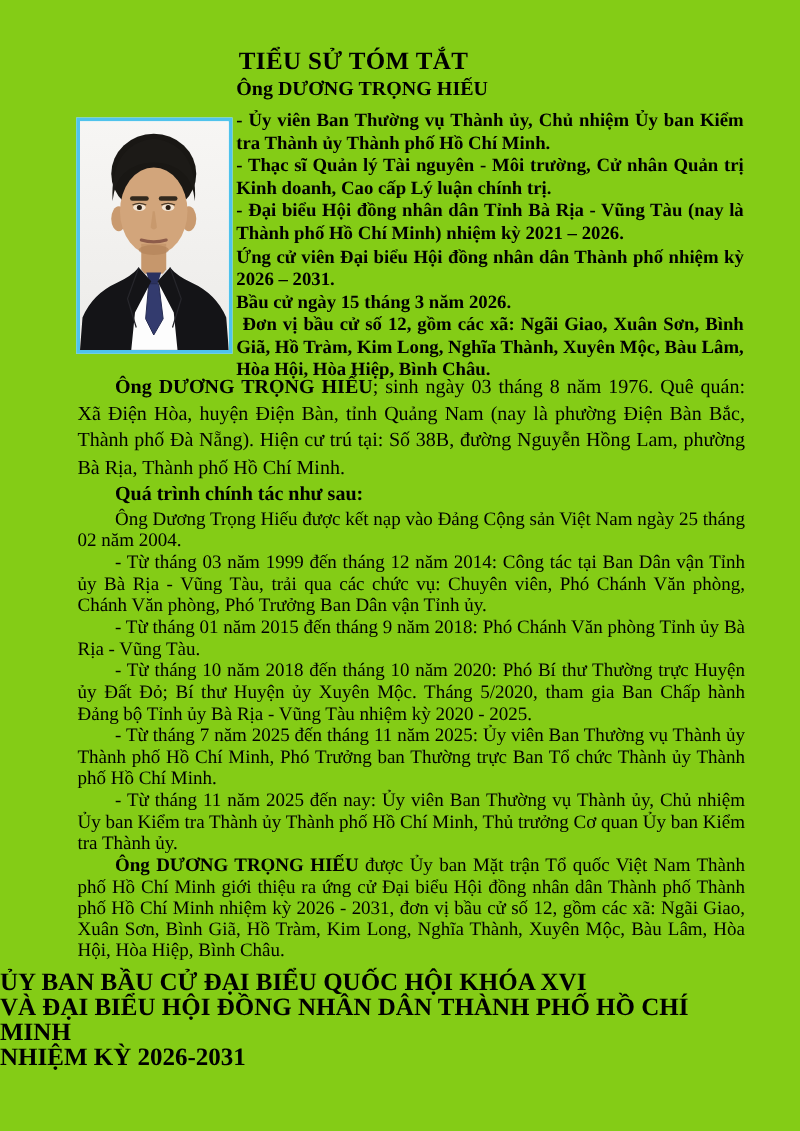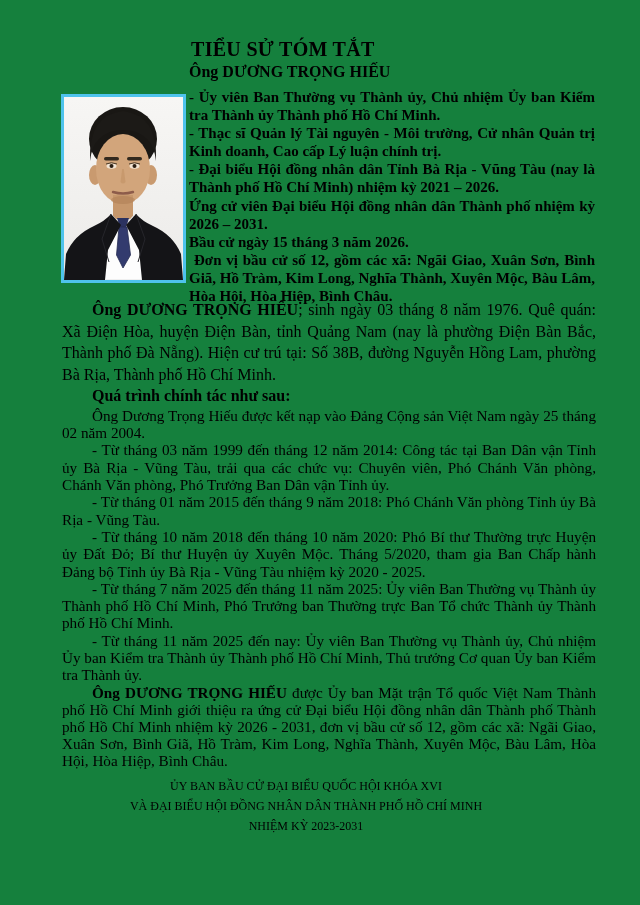--- a/index.html
+++ b/index.html
@@ -1,18 +1,18 @@
 <!DOCTYPE html>
 <html><head>
 <meta charset="utf-8">
 <style>
   html,body { margin:0; padding:0; background:#888; }
   .page {
     position:relative; width:640px; height:905px; margin:0 auto;
-    background:#15803d; color:#000;
+    background:#84cc16; color:#000;
     font-family:"Liberation Serif","DejaVu Serif",serif;
     overflow:hidden;
   }
   .doc-title {
     position:absolute; left:191px; top:38px;
     font-size:20px; font-weight:bold; letter-spacing:.3px; white-space:nowrap;
   }
   .doc-subtitle {
     position:absolute; left:189px; top:63px;
     font-size:16px; font-weight:bold; white-space:nowrap;
@@ -34,21 +34,21 @@
     position:absolute; left:62px; top:299px; width:534px;
   }
   .body-text p { margin:0; text-align:justify; text-indent:30px; }
   .p-intro  { font-size:16px;   line-height:21.6px; }
   .p-career-head { font-size:16px; line-height:21.5px; font-weight:bold; text-align:left !important; }
   .p-career { font-size:15.2px; line-height:17.3px; }
   .p-nomination { font-size:15.2px; line-height:17px; }
   .b { font-weight:bold; }
   .doc-footer {
     width:612px; margin-left:-62px; margin-top:7px;
-    text-align:center; font-weight:normal; font-size:12px; line-height:20px;
+    font-weight:bold; font-size:20px; line-height:20px;
   }
   .doc-footer div { margin:0; }
 </style>
 </head>
 <body>
 
 <div class="page">
 
   <div class="doc-title">TIỂU SỬ TÓM TẮT</div>
   <div class="doc-subtitle">Ông DƯƠNG TRỌNG HIẾU</div>
@@ -120,17 +120,17 @@
     <p class="p-career">- Từ tháng 01 năm 2015 đến tháng 9 năm 2018: Phó Chánh Văn phòng Tỉnh ủy Bà Rịa - Vũng Tàu.</p>
     <p class="p-career">- Từ tháng 10 năm 2018 đến tháng 10 năm 2020: Phó Bí thư Thường trực Huyện ủy Đất Đỏ; Bí thư Huyện ủy Xuyên Mộc. Tháng 5/2020, tham gia Ban Chấp hành Đảng bộ Tỉnh ủy Bà Rịa - Vũng Tàu nhiệm kỳ 2020 - 2025.</p>
     <p class="p-career">- Từ tháng 7 năm 2025 đến tháng 11 năm 2025: Ủy viên Ban Thường vụ Thành ủy Thành phố Hồ Chí Minh, Phó Trưởng ban Thường trực Ban Tổ chức Thành ủy Thành phố Hồ Chí Minh.</p>
     <p class="p-career">- Từ tháng 11 năm 2025 đến nay: Ủy viên Ban Thường vụ Thành ủy, Chủ nhiệm Ủy ban Kiểm tra Thành ủy Thành phố Hồ Chí Minh, Thủ trưởng Cơ quan Ủy ban Kiểm tra Thành ủy.</p>
 
     <p class="p-nomination"><span class="b">Ông DƯƠNG TRỌNG HIẾU</span><span> được Ủy ban Mặt trận Tổ quốc Việt Nam Thành phố Hồ Chí Minh giới thiệu ra ứng cử Đại biểu Hội đồng nhân dân Thành phố Thành phố Hồ Chí Minh nhiệm kỳ 2026 - 2031, đơn vị bầu cử số 12, gồm các xã: Ngãi Giao, Xuân Sơn, Bình Giã, Hồ Tràm, Kim Long, Nghĩa Thành, Xuyên Mộc, Bàu Lâm, Hòa Hội, Hòa Hiệp, Bình Châu.</span></p>
 
     <div class="doc-footer">
       <div>ỦY BAN BẦU CỬ ĐẠI BIỂU QUỐC HỘI KHÓA XVI</div>
       <div>VÀ ĐẠI BIỂU HỘI ĐỒNG NHÂN DÂN THÀNH PHỐ HỒ CHÍ MINH</div>
-      <div>NHIỆM KỲ 2023-2031</div>
+      <div>NHIỆM KỲ 2026-2031</div>
     </div>
   </div>
 
 </div>
 
 </body></html>

